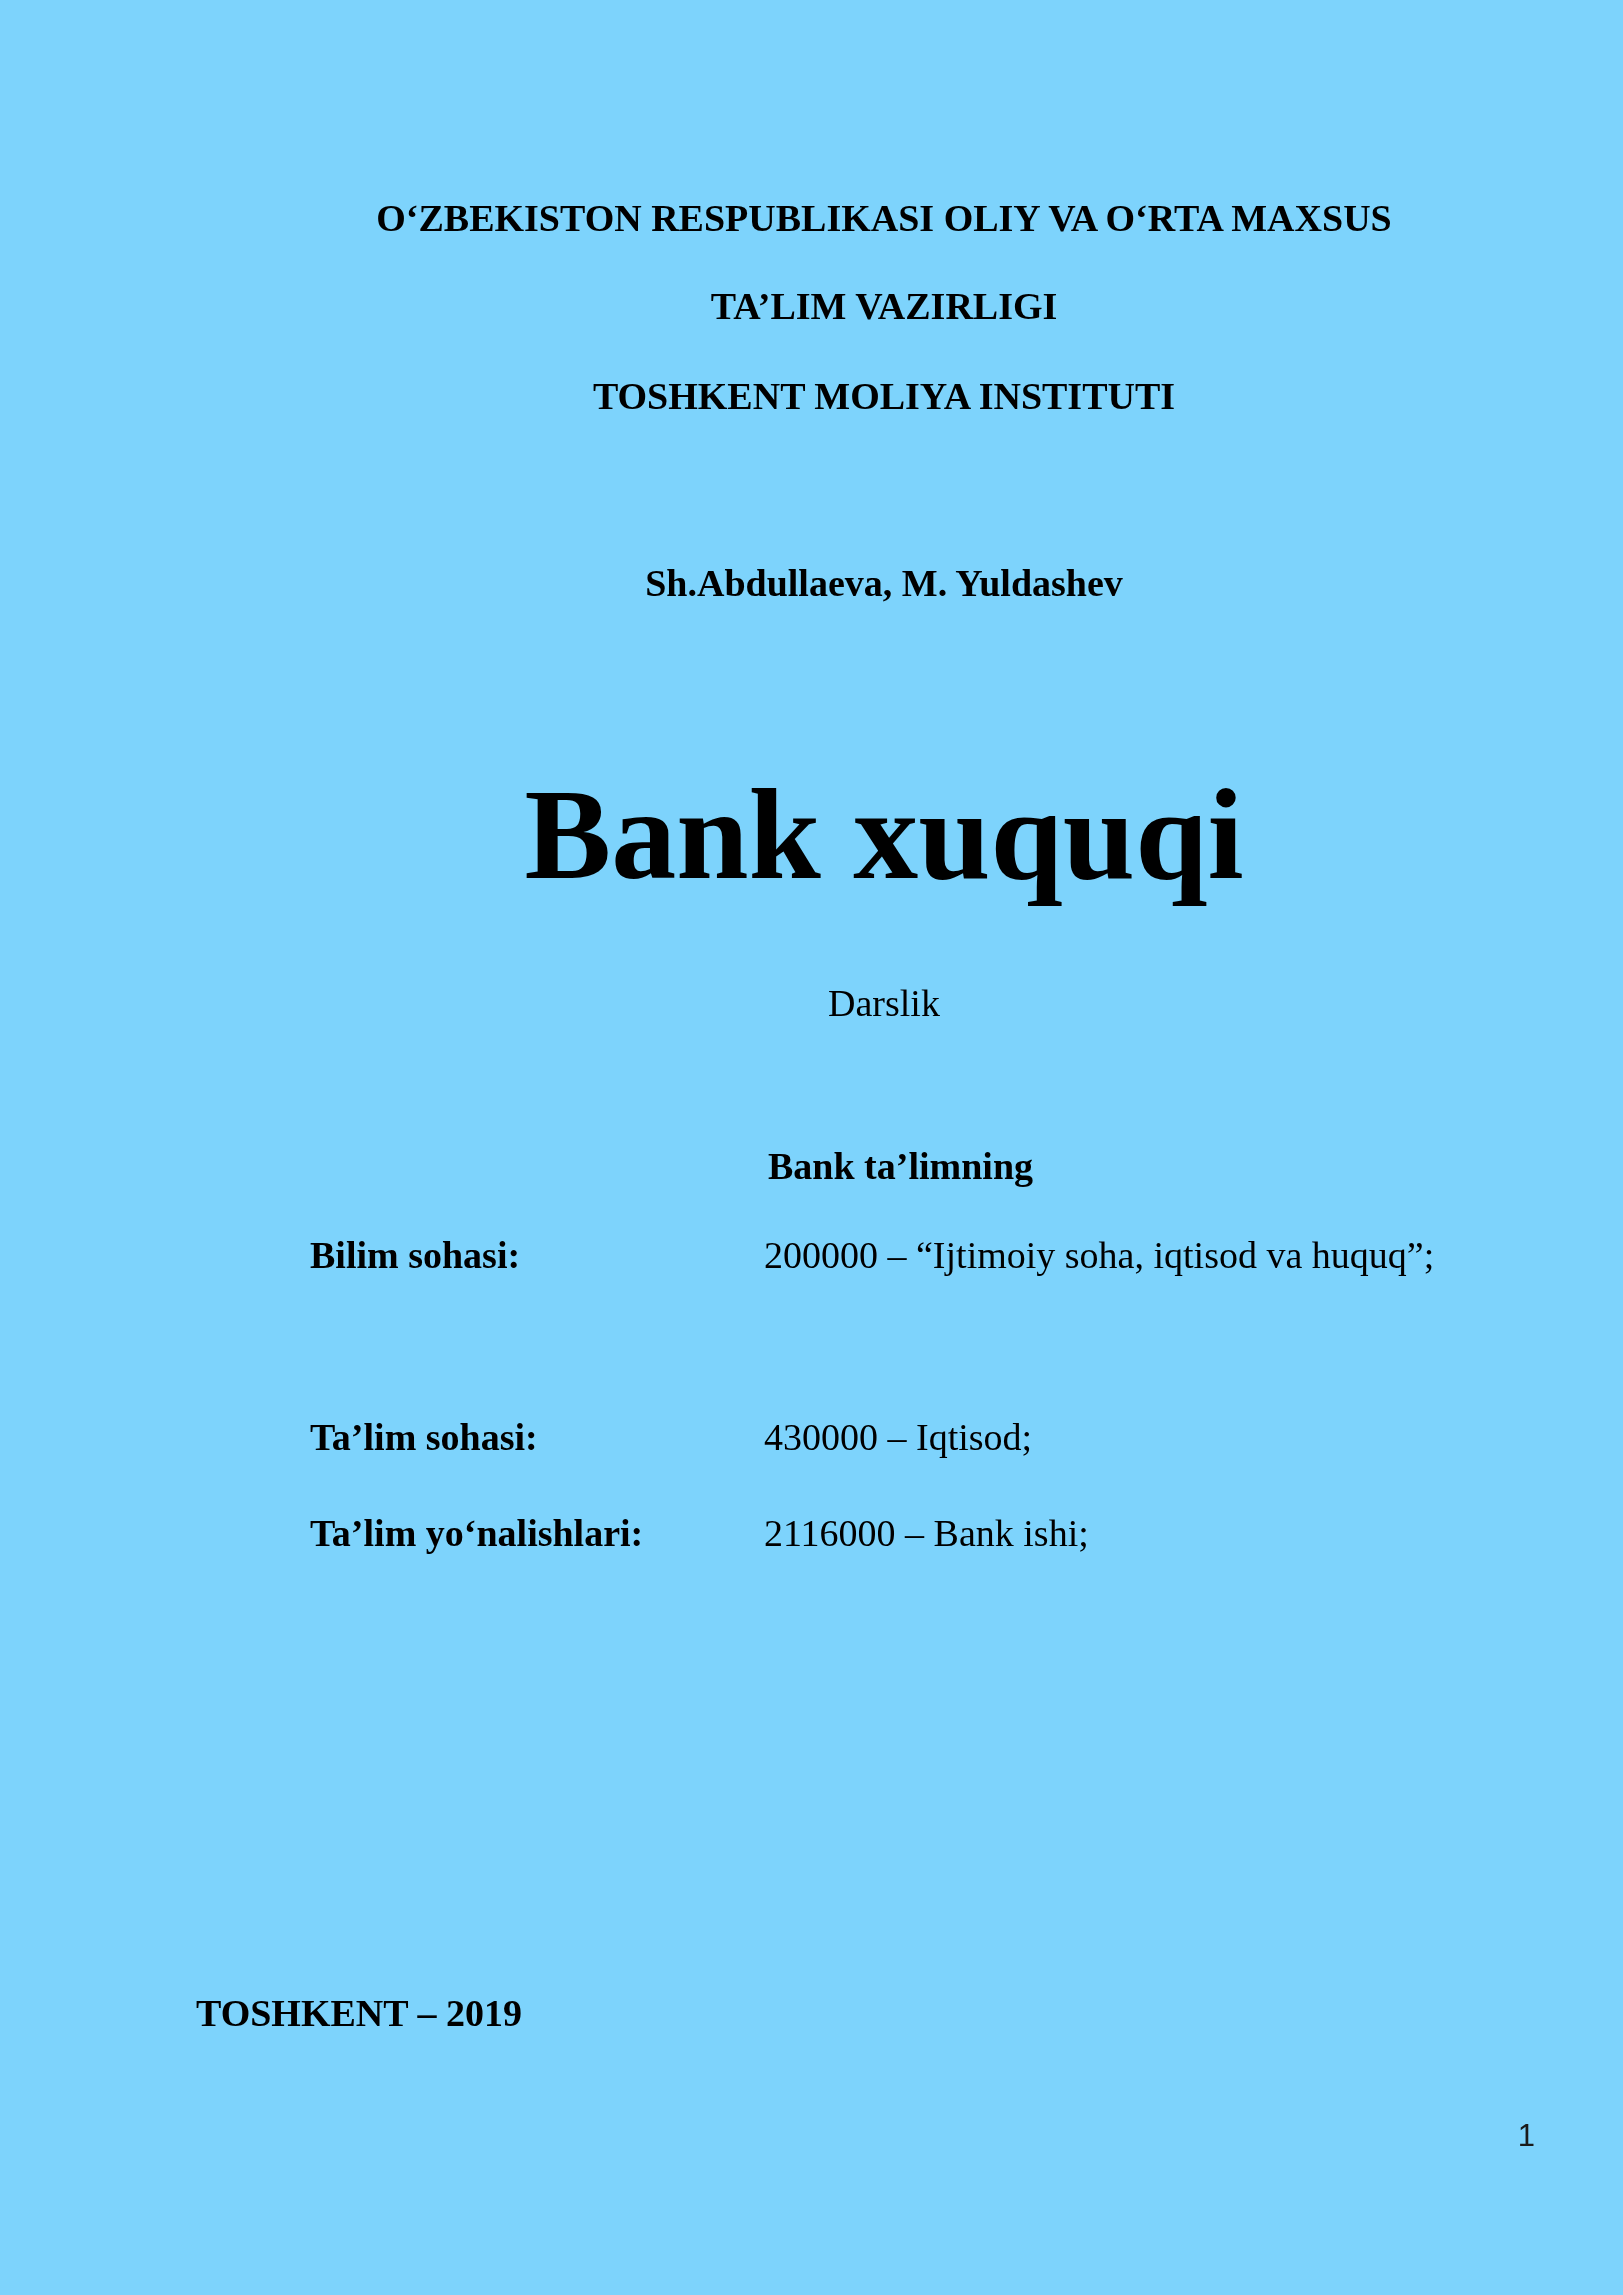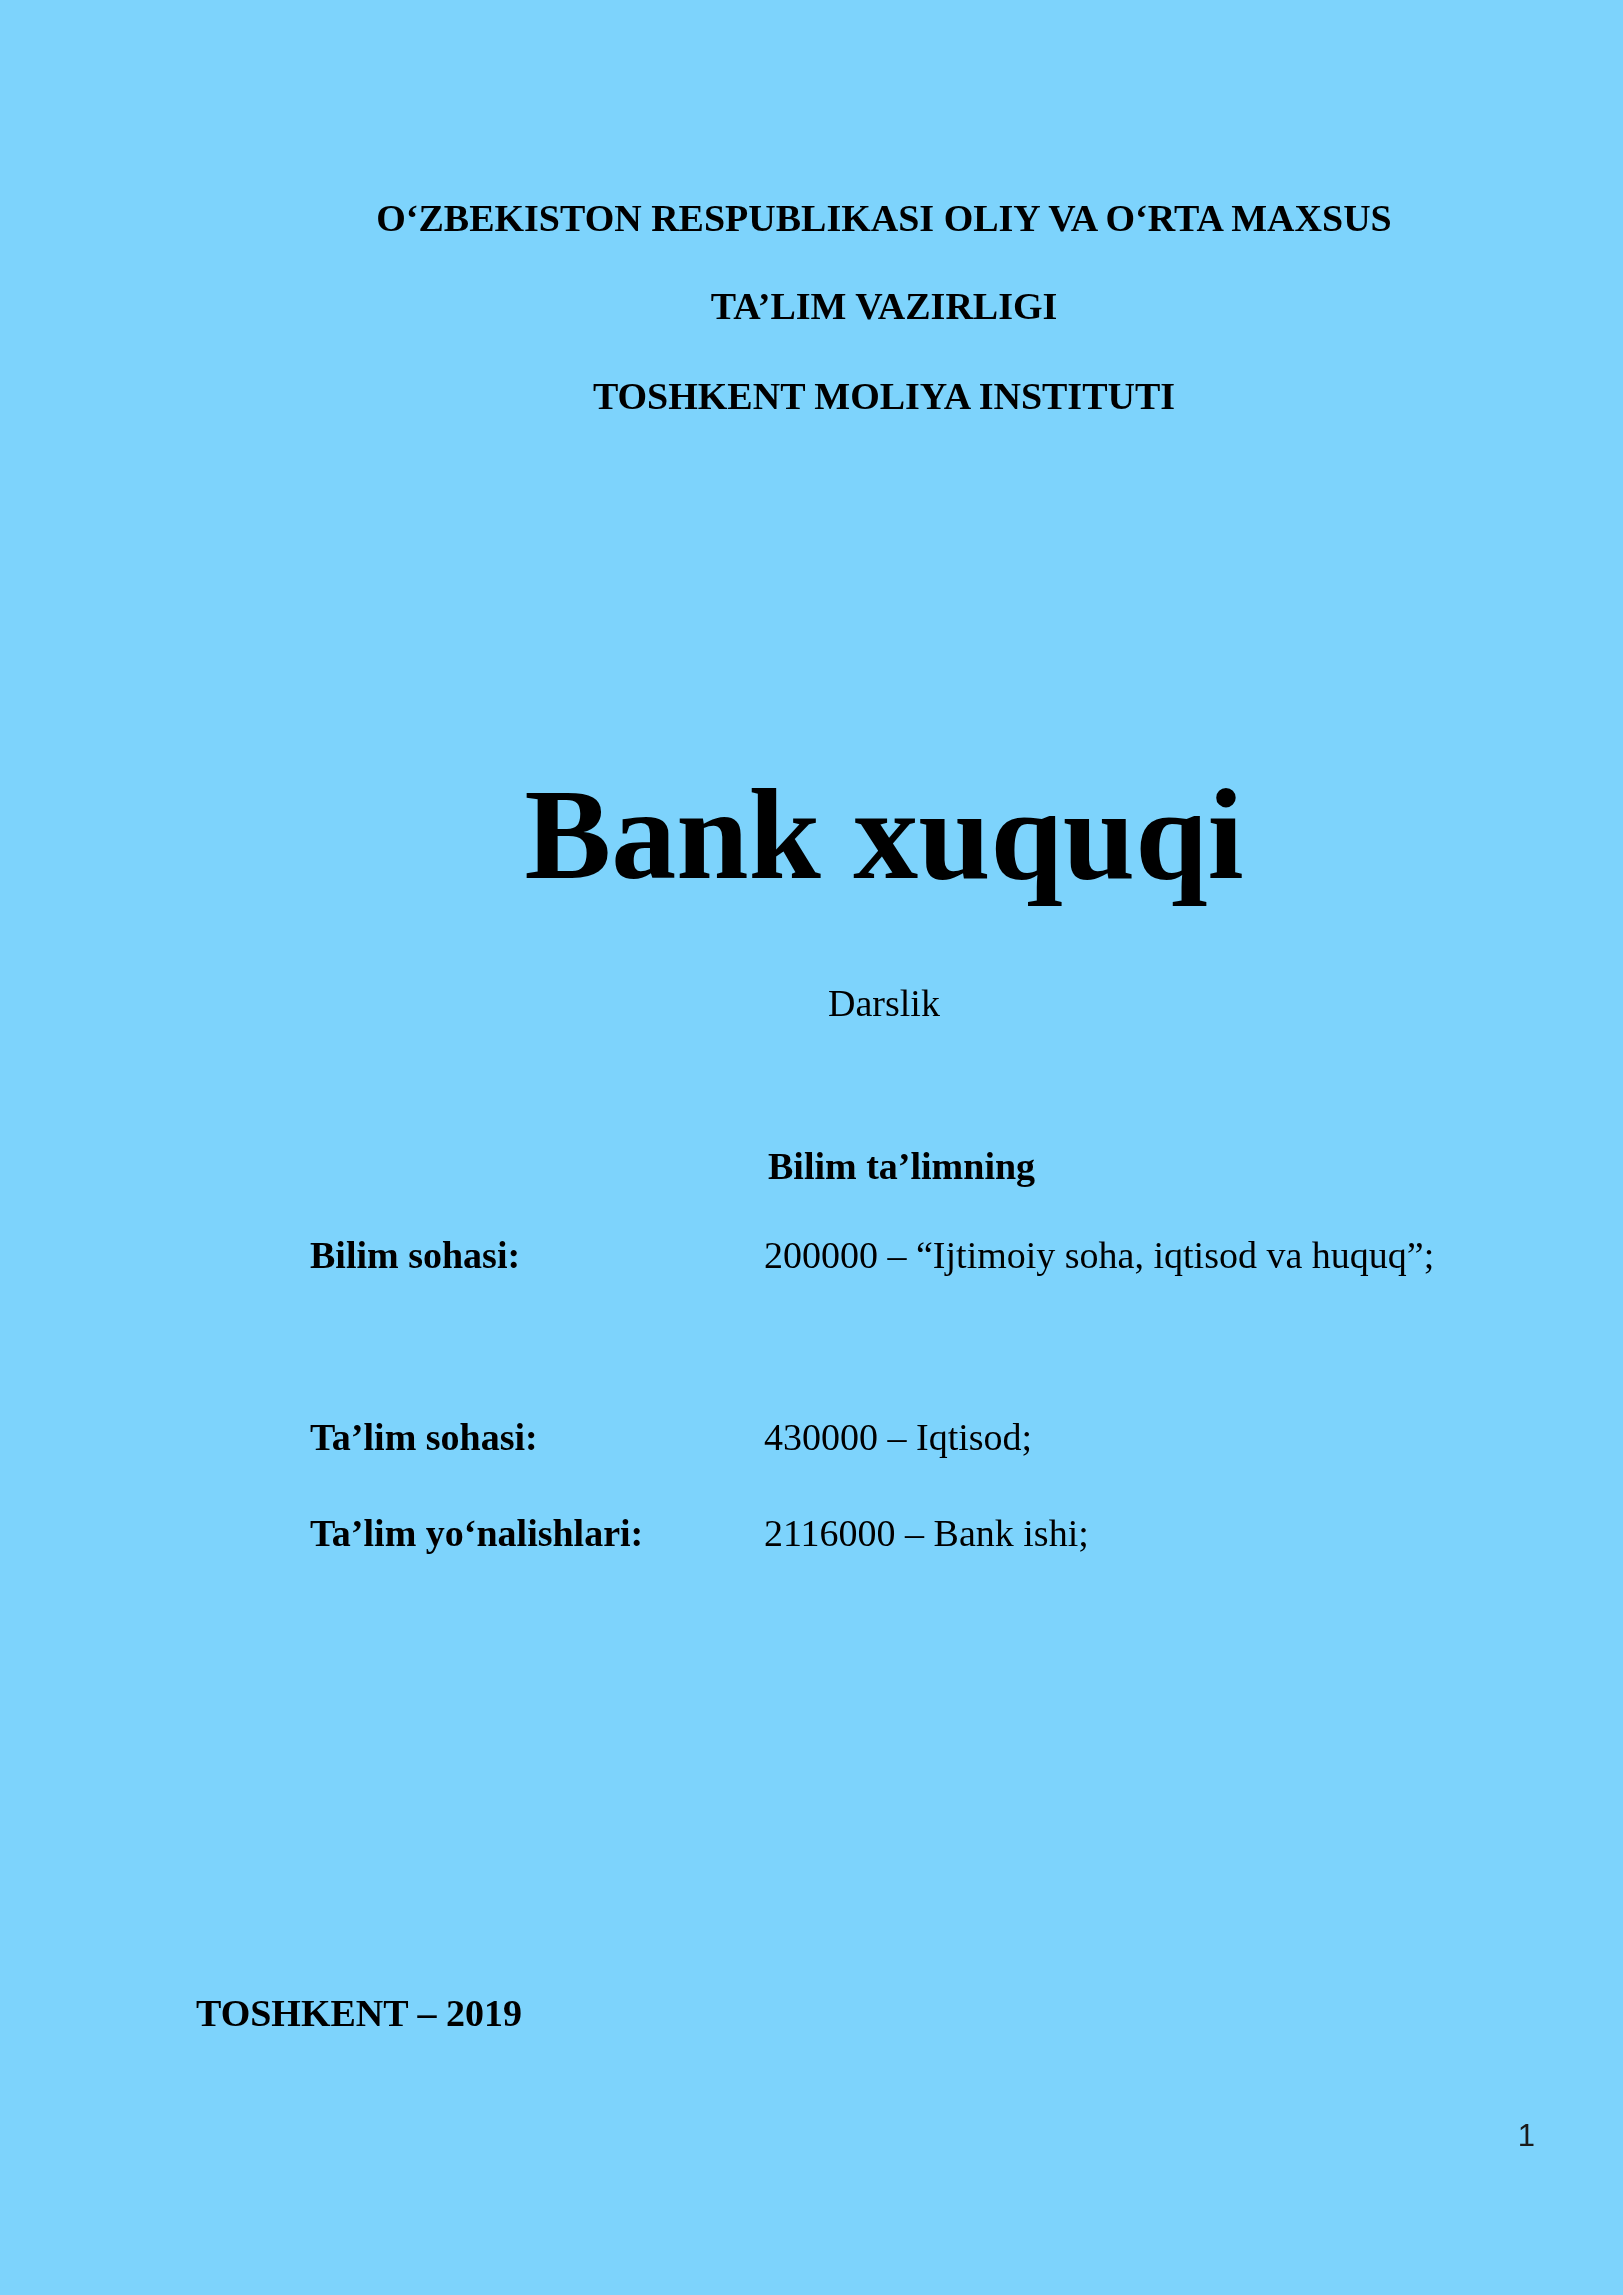--- a/index.html
+++ b/index.html
@@ -74,26 +74,27 @@
 <body>
 
 <div class="page">
 
   <div class="line center bold" style="top:199px">O‘ZBEKISTON RESPUBLIKASI OLIY VA O‘RTA MAXSUS</div>
 
   <div class="line center bold" style="top:377px">TOSHKENT MOLIYA INSTITUTI</div>
 
   <div class="line center bold" style="top:287px">TA’LIM VAZIRLIGI</div>
 
+  <div class="line center bold" style="top:564px">Sh.Abdullaeva, M. Yuldashev</div>
 
   <div class="line center" style="top:984px">Darslik</div>
 
   <div class="line center bold title" style="top:769px">Bank xuquqi</div>
 
-  <div class="line bold" style="top:1147px; left:768px">Bilim ta’limning</div>
+  <div class="line bold" style="top:1147px; left:768px">Bank ta’limning</div>
 
   <div class="row" style="top:1236px">
     <span class="label">Bilim sohasi:</span>
     <span class="value">200000 – “Ijtimoiy soha, iqtisod va huquq”;</span>
   </div>
 
   <div class="row" style="top:1418px">
     <span class="label">Ta’lim sohasi:</span>
     <span class="value">430000 – Iqtisod;</span>
   </div>

